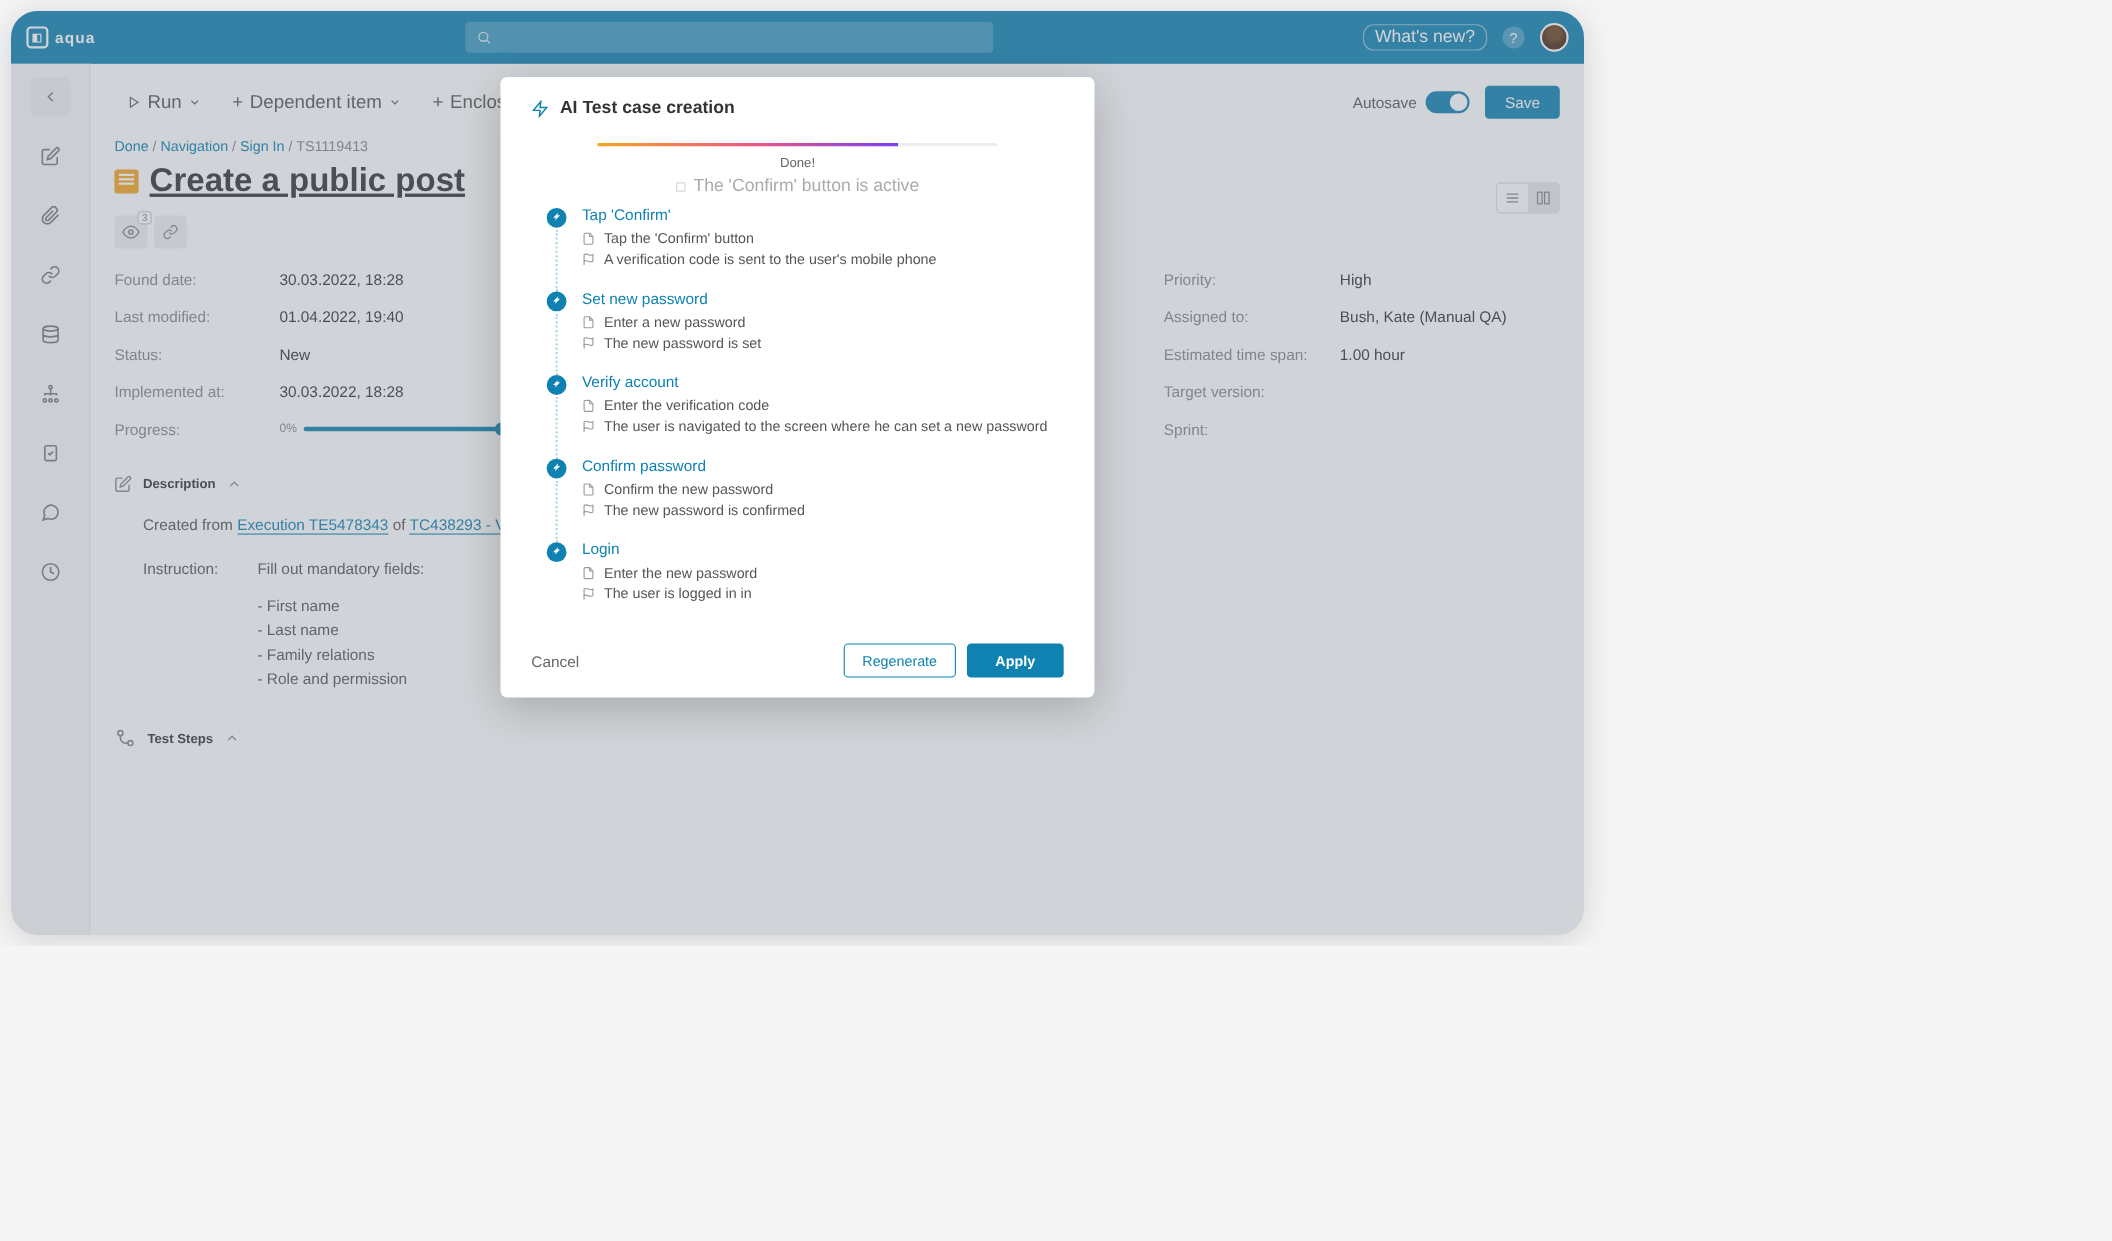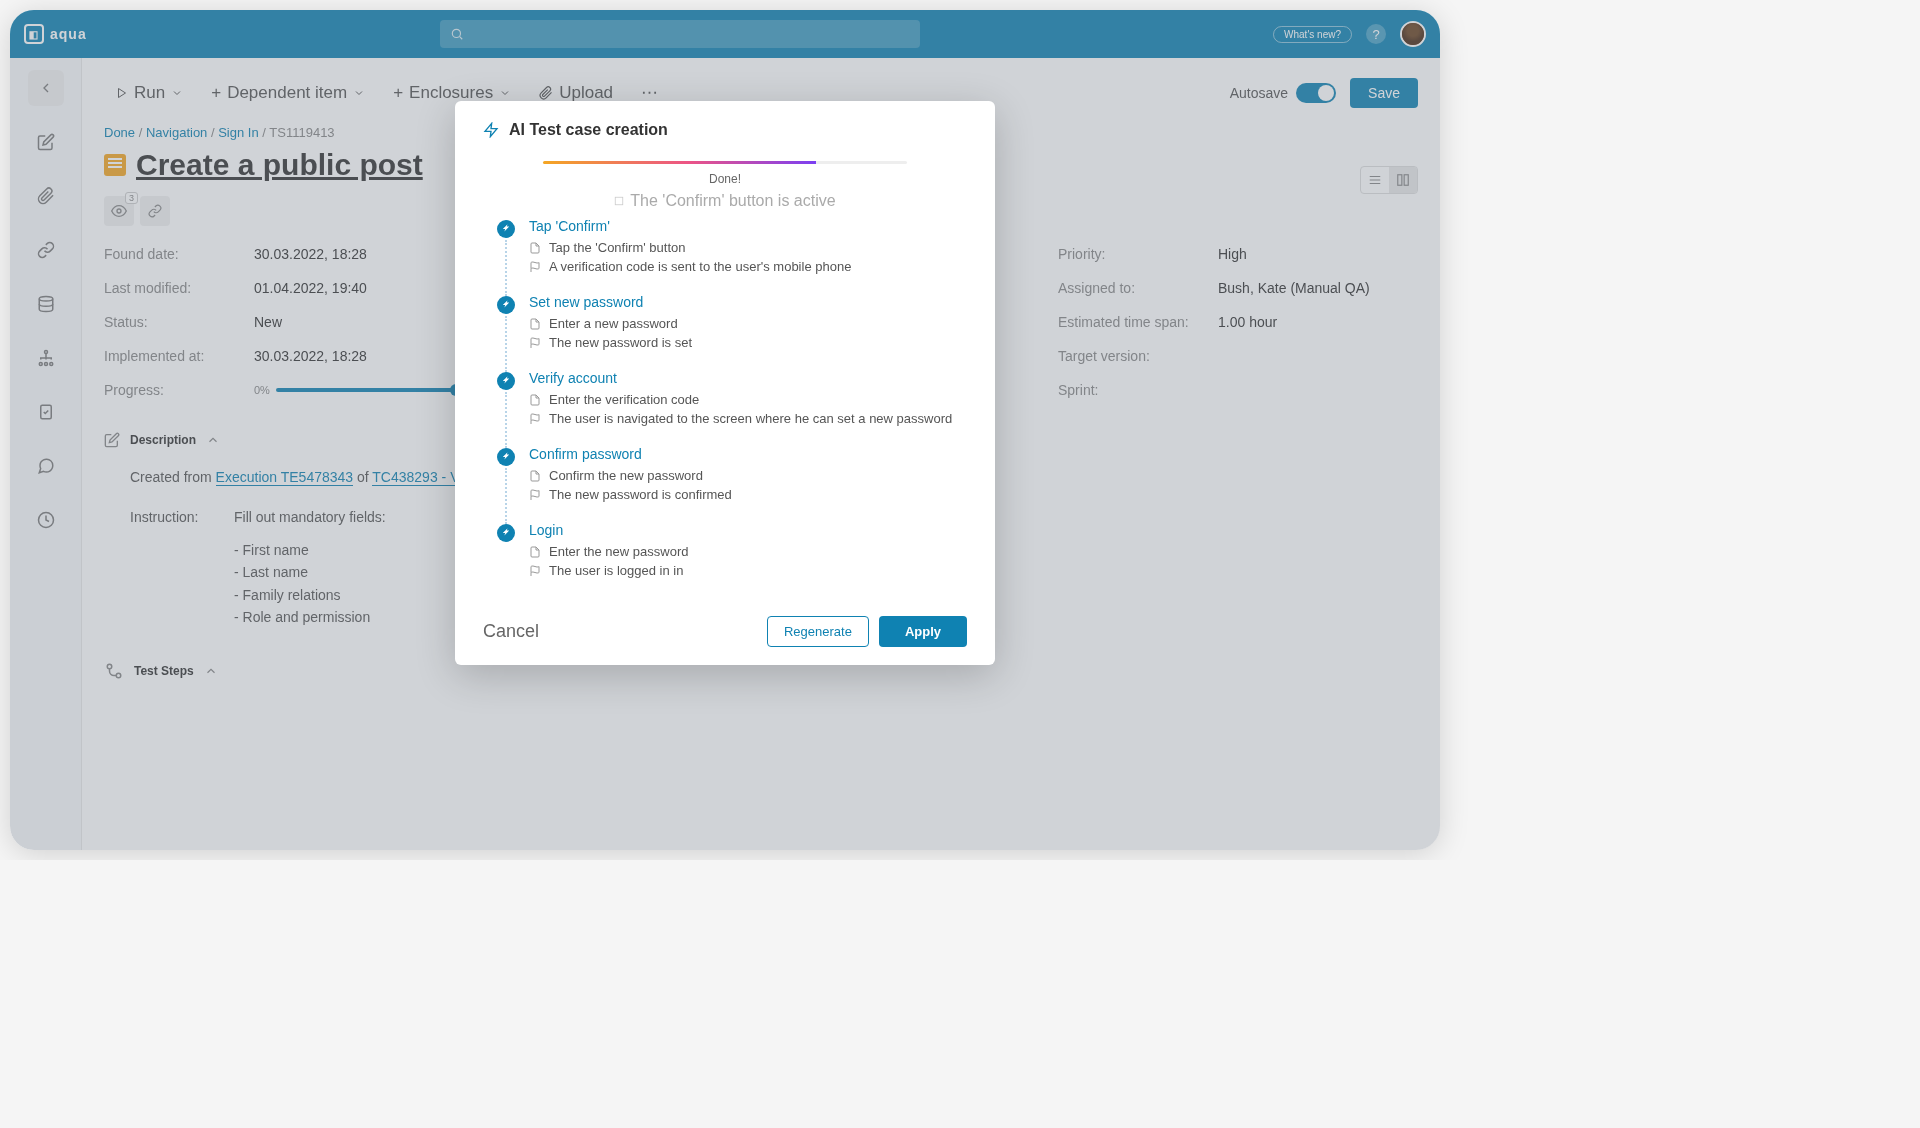--- a/index.html
+++ b/index.html
@@ -7,21 +7,21 @@
   
   .app-container { width: 1430px; height: 840px; background: white; border-radius: 24px; overflow: hidden; box-shadow: 0 4px 30px rgba(0,0,0,0.15); position: relative; margin: 10px; }
   
   
   .header { height: 48px; background: #0f82b2; display: flex; align-items: center; padding: 0 14px; }
   .logo { display: flex; align-items: center; gap: 6px; color: white; font-size: 14px; font-weight: bold; letter-spacing: 1px; }
   .logo-icon { width: 20px; height: 20px; border: 2px solid white; border-radius: 4px; display: flex; align-items: center; justify-content: center; font-size: 10px; }
   .search-box { flex: 0 0 480px; margin: 0 auto; height: 28px; background: rgba(255,255,255,0.2); border-radius: 4px; display: flex; align-items: center; padding: 0 10px; }
   .search-box svg { opacity: 0.8; }
   .header-right { display: flex; align-items: center; gap: 14px; }
-  .whats-new { border: 1px solid rgba(255,255,255,0.5); color: white; font-size: 10px; padding: 2px 10px; border-radius: 10px; cursor: pointer; }
+  .whats-new { border: 1px solid rgba(255,255,255,0.5); color: white; font-size: 16px; padding: 2px 10px; border-radius: 10px; cursor: pointer; }
   .help-icon { width: 20px; height: 20px; border-radius: 50%; background: rgba(255,255,255,0.25); color: white; display: flex; align-items: center; justify-content: center; font-size: 13px; cursor: pointer; }
   .avatar { width: 26px; height: 26px; border-radius: 50%; background: #8b4513; border: 2px solid white; overflow: hidden; position: relative; }
   .avatar::after { content:""; position:absolute; inset:0; background: radial-gradient(circle at 50% 35%, #6b4423 30%, #4a2c17 60%); }
   
   
   .main-layout { display: flex; height: calc(100% - 48px); }
   
   
   .sidebar { width: 72px; background: #f8f9fa; border-right: 1px solid #e8e8e8; display: flex; flex-direction: column; align-items: center; padding-top: 12px; gap: 18px; }
   .sidebar-btn { width: 36px; height: 36px; display: flex; align-items: center; justify-content: center; color: #7a7a7a; cursor: pointer; border-radius: 6px; }
@@ -63,21 +63,21 @@
   .progress-pct { font-size: 11px; color: #888; }
   
   .section { margin-top: 34px; }
   .section-header { display: flex; align-items: center; gap: 10px; color: #333; font-size: 12px; font-weight: 600; cursor: pointer; }
   .section-icon { color: #888; }
   .section-body { margin-top: 18px; padding-left: 26px; font-size: 14px; color: #555; line-height: 1.6; }
   .section-body a { color: #0f82b2; text-decoration: none; border-bottom: 1px solid #0f82b2; }
   .instruction-grid { display: grid; grid-template-columns: 100px 1fr; gap: 4px; margin-top: 18px; }
   
   
-  .overlay { position: absolute; inset: 0; background: rgba(120,130,140,0.35); display: flex; align-items:flex-start; justify-content: center; padding-top: 91px; }
+  .overlay { position: absolute; inset: 0; background: rgba(120,130,140,0.35); display: flex; align-items:flex-start; justify-content: center; padding-top: 60px; }
   
   .modal { width: 540px; background: white; border-radius: 6px; box-shadow: 0 10px 40px rgba(0,0,0,0.2); padding: 20px 28px 18px; }
   .modal-title { display: flex; align-items: center; gap: 10px; font-size: 16px; font-weight: 600; color: #333; }
   .modal-title .ai-icon { color: #0f82b2; }
   .progress-line { height: 3px; background: linear-gradient(90deg, #f4a623 0%, #ec5486 40%, #7b3ff2 75%, #eee 75%, #eee 100%); border-radius: 2px; margin: 22px 60px 8px; }
   .done-text { text-align: center; font-size: 12px; color: #666; margin-bottom: 6px; }
   
   .step-partial { font-size: 16px; color: #aaa; text-align:center; margin-bottom: 8px; display:flex; align-items:center; justify-content:center; gap:6px; }
   
   .steps { position: relative; padding-left: 14px; }
@@ -85,21 +85,21 @@
   .step::before { content:""; position:absolute; left: 8px; top: 22px; bottom: -2px; border-left: 2px dotted #b8d4e8; }
   .step:last-child::before { display: none; }
   .step-bullet { width: 18px; height: 18px; background: #0f82b2; border-radius: 50%; flex-shrink: 0; display:flex; align-items:center; justify-content:center; margin-top: 2px; position: relative; z-index:1; }
   .step-bullet svg { transform: scale(0.6); }
   .step-content { flex: 1; }
   .step-title { color: #0f82b2; font-size: 14px; margin-bottom: 6px; }
   .step-line { display: flex; gap: 8px; font-size: 13px; color: #555; margin-bottom: 4px; align-items: flex-start; }
   .step-line-icon { color: #999; flex-shrink: 0; margin-top: 2px; }
   
   .modal-footer { display: flex; align-items: center; margin-top: 18px; gap: 10px; }
-  .cancel-link { color: #666; font-size: 18px; cursor: pointer; }
+  .cancel-link { color: #666; font-size: 14px; cursor: pointer; }
   .footer-spacer { flex: 1; }
   .regen-btn { border: 1px solid #0f82b2; color: #0f82b2; background: white; padding: 7px 16px; border-radius: 4px; font-size: 13px; cursor: pointer; }
   .apply-btn { background: #0f82b2; color: white; border: none; padding: 8px 26px; border-radius: 4px; font-size: 13px; font-weight: 600; cursor: pointer; }
 </style>
 </head>
 <body>
 
 <div class="app-container">
 
   <div class="header">

